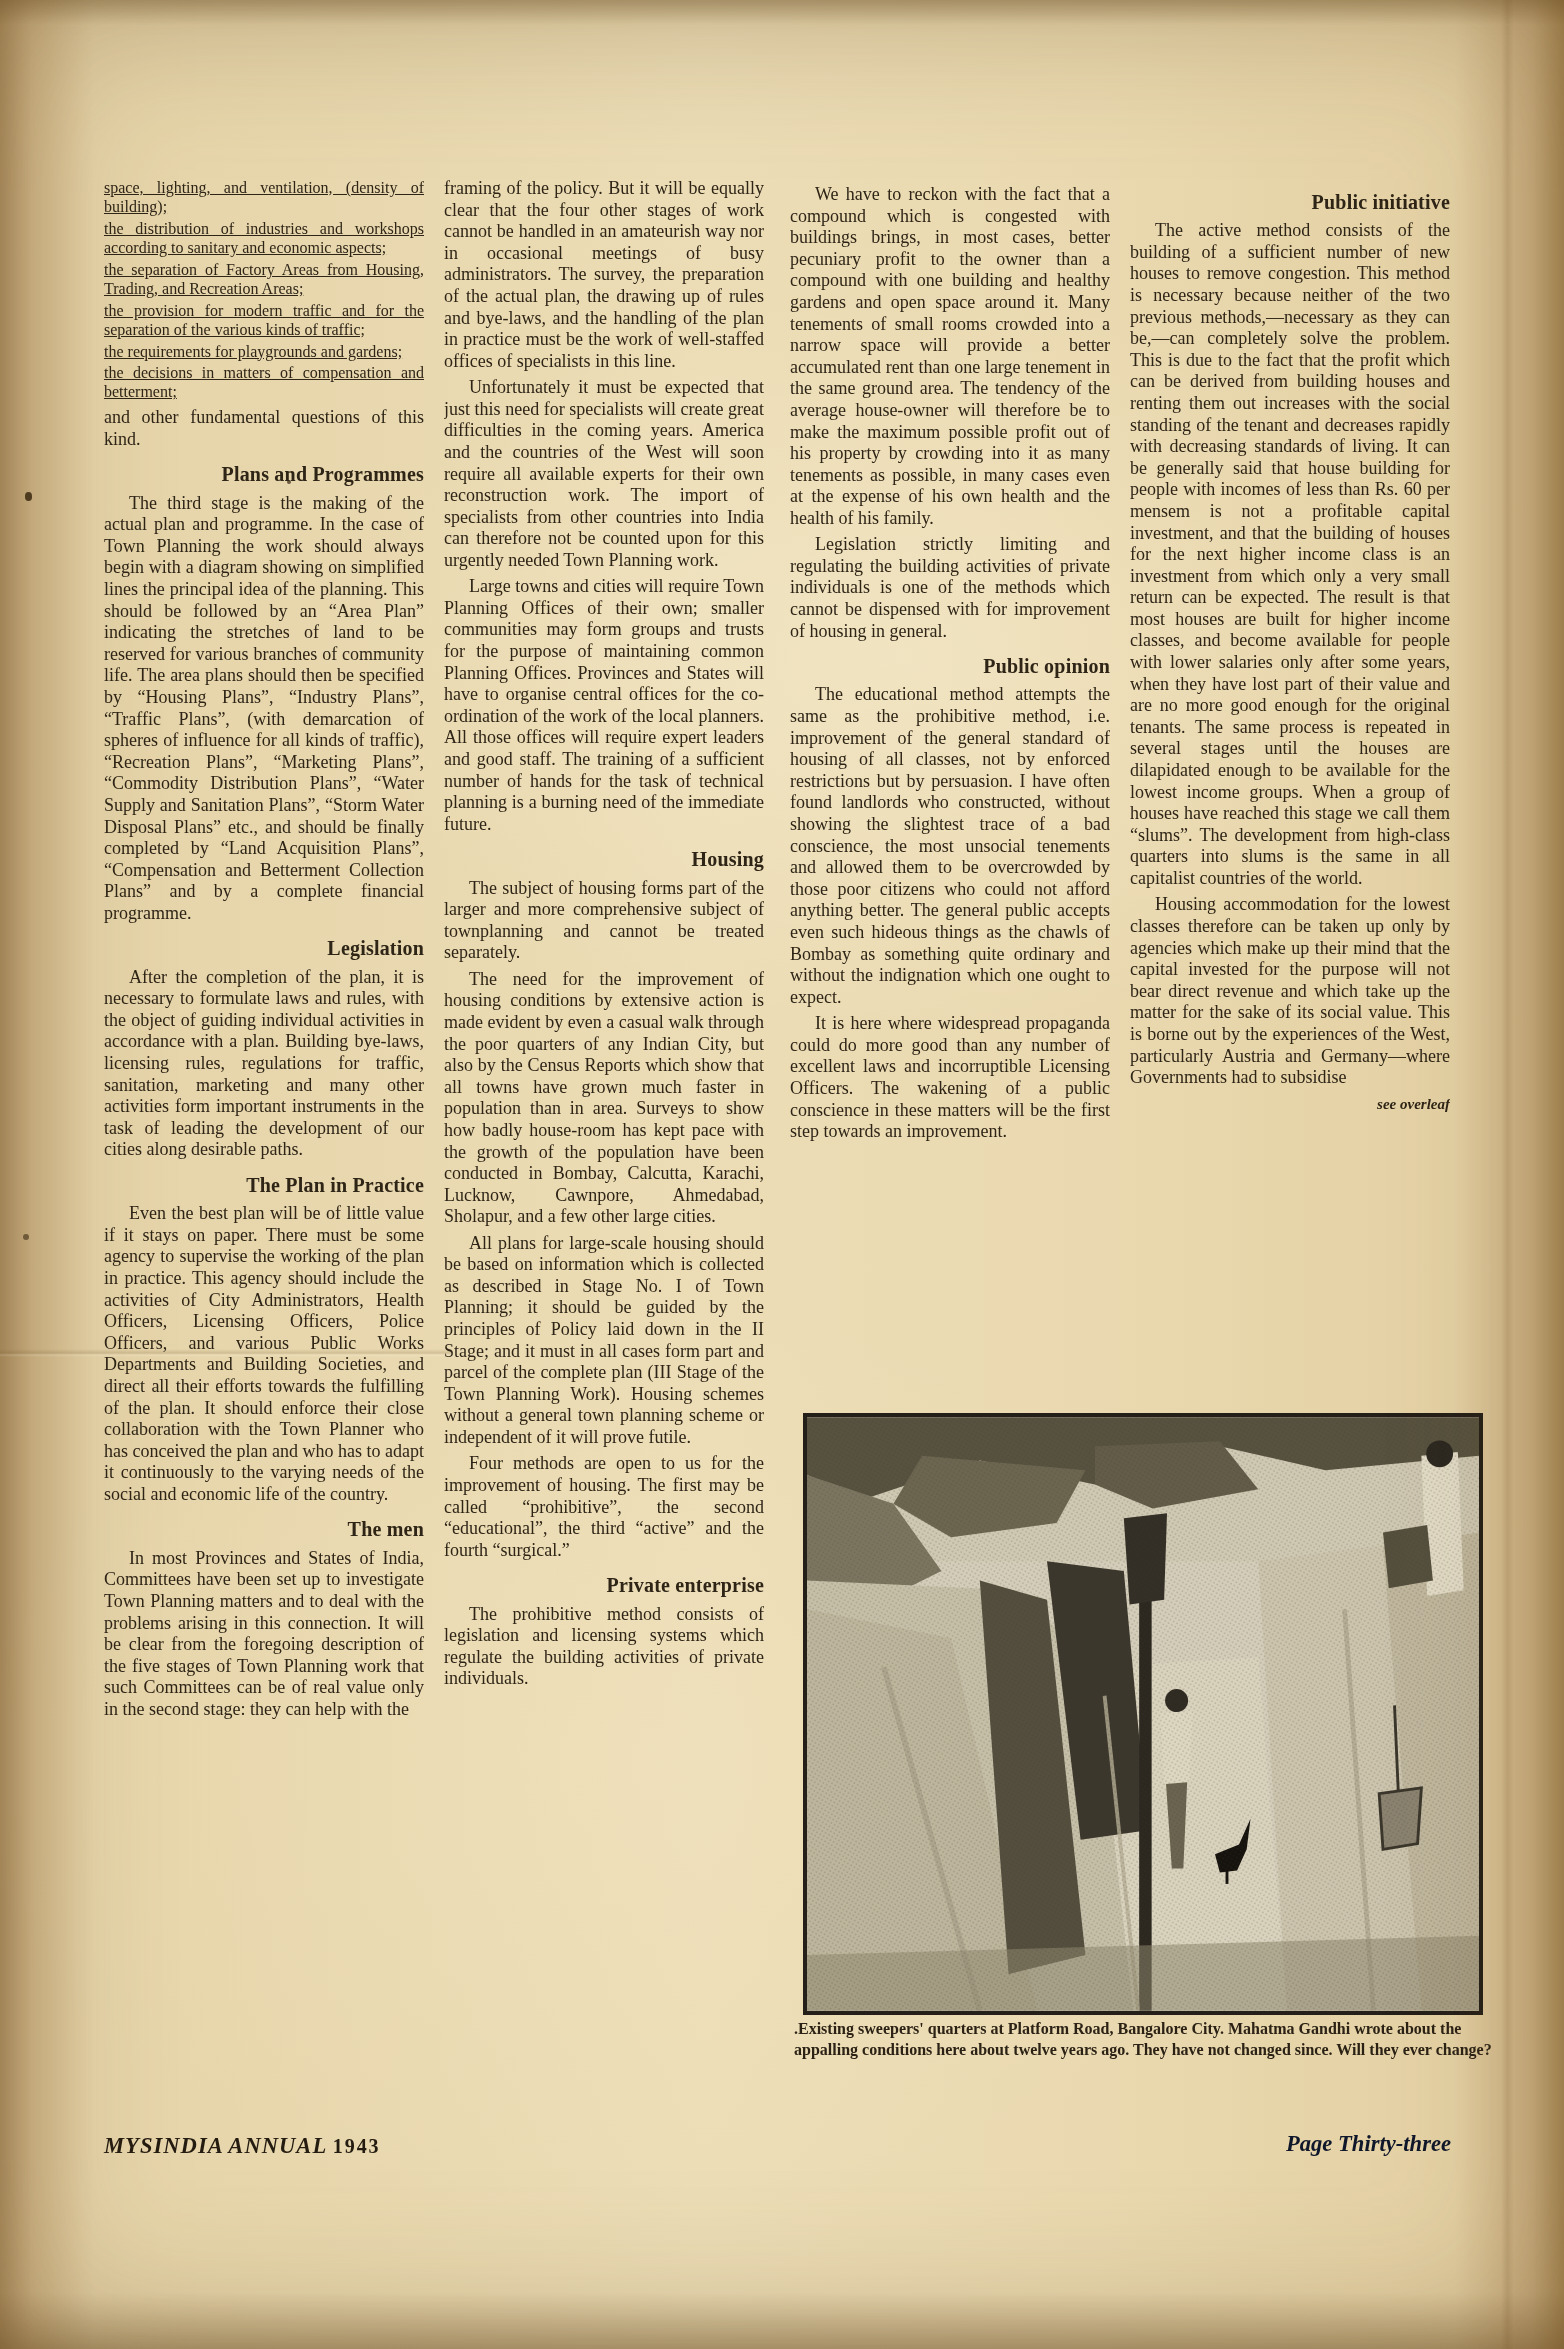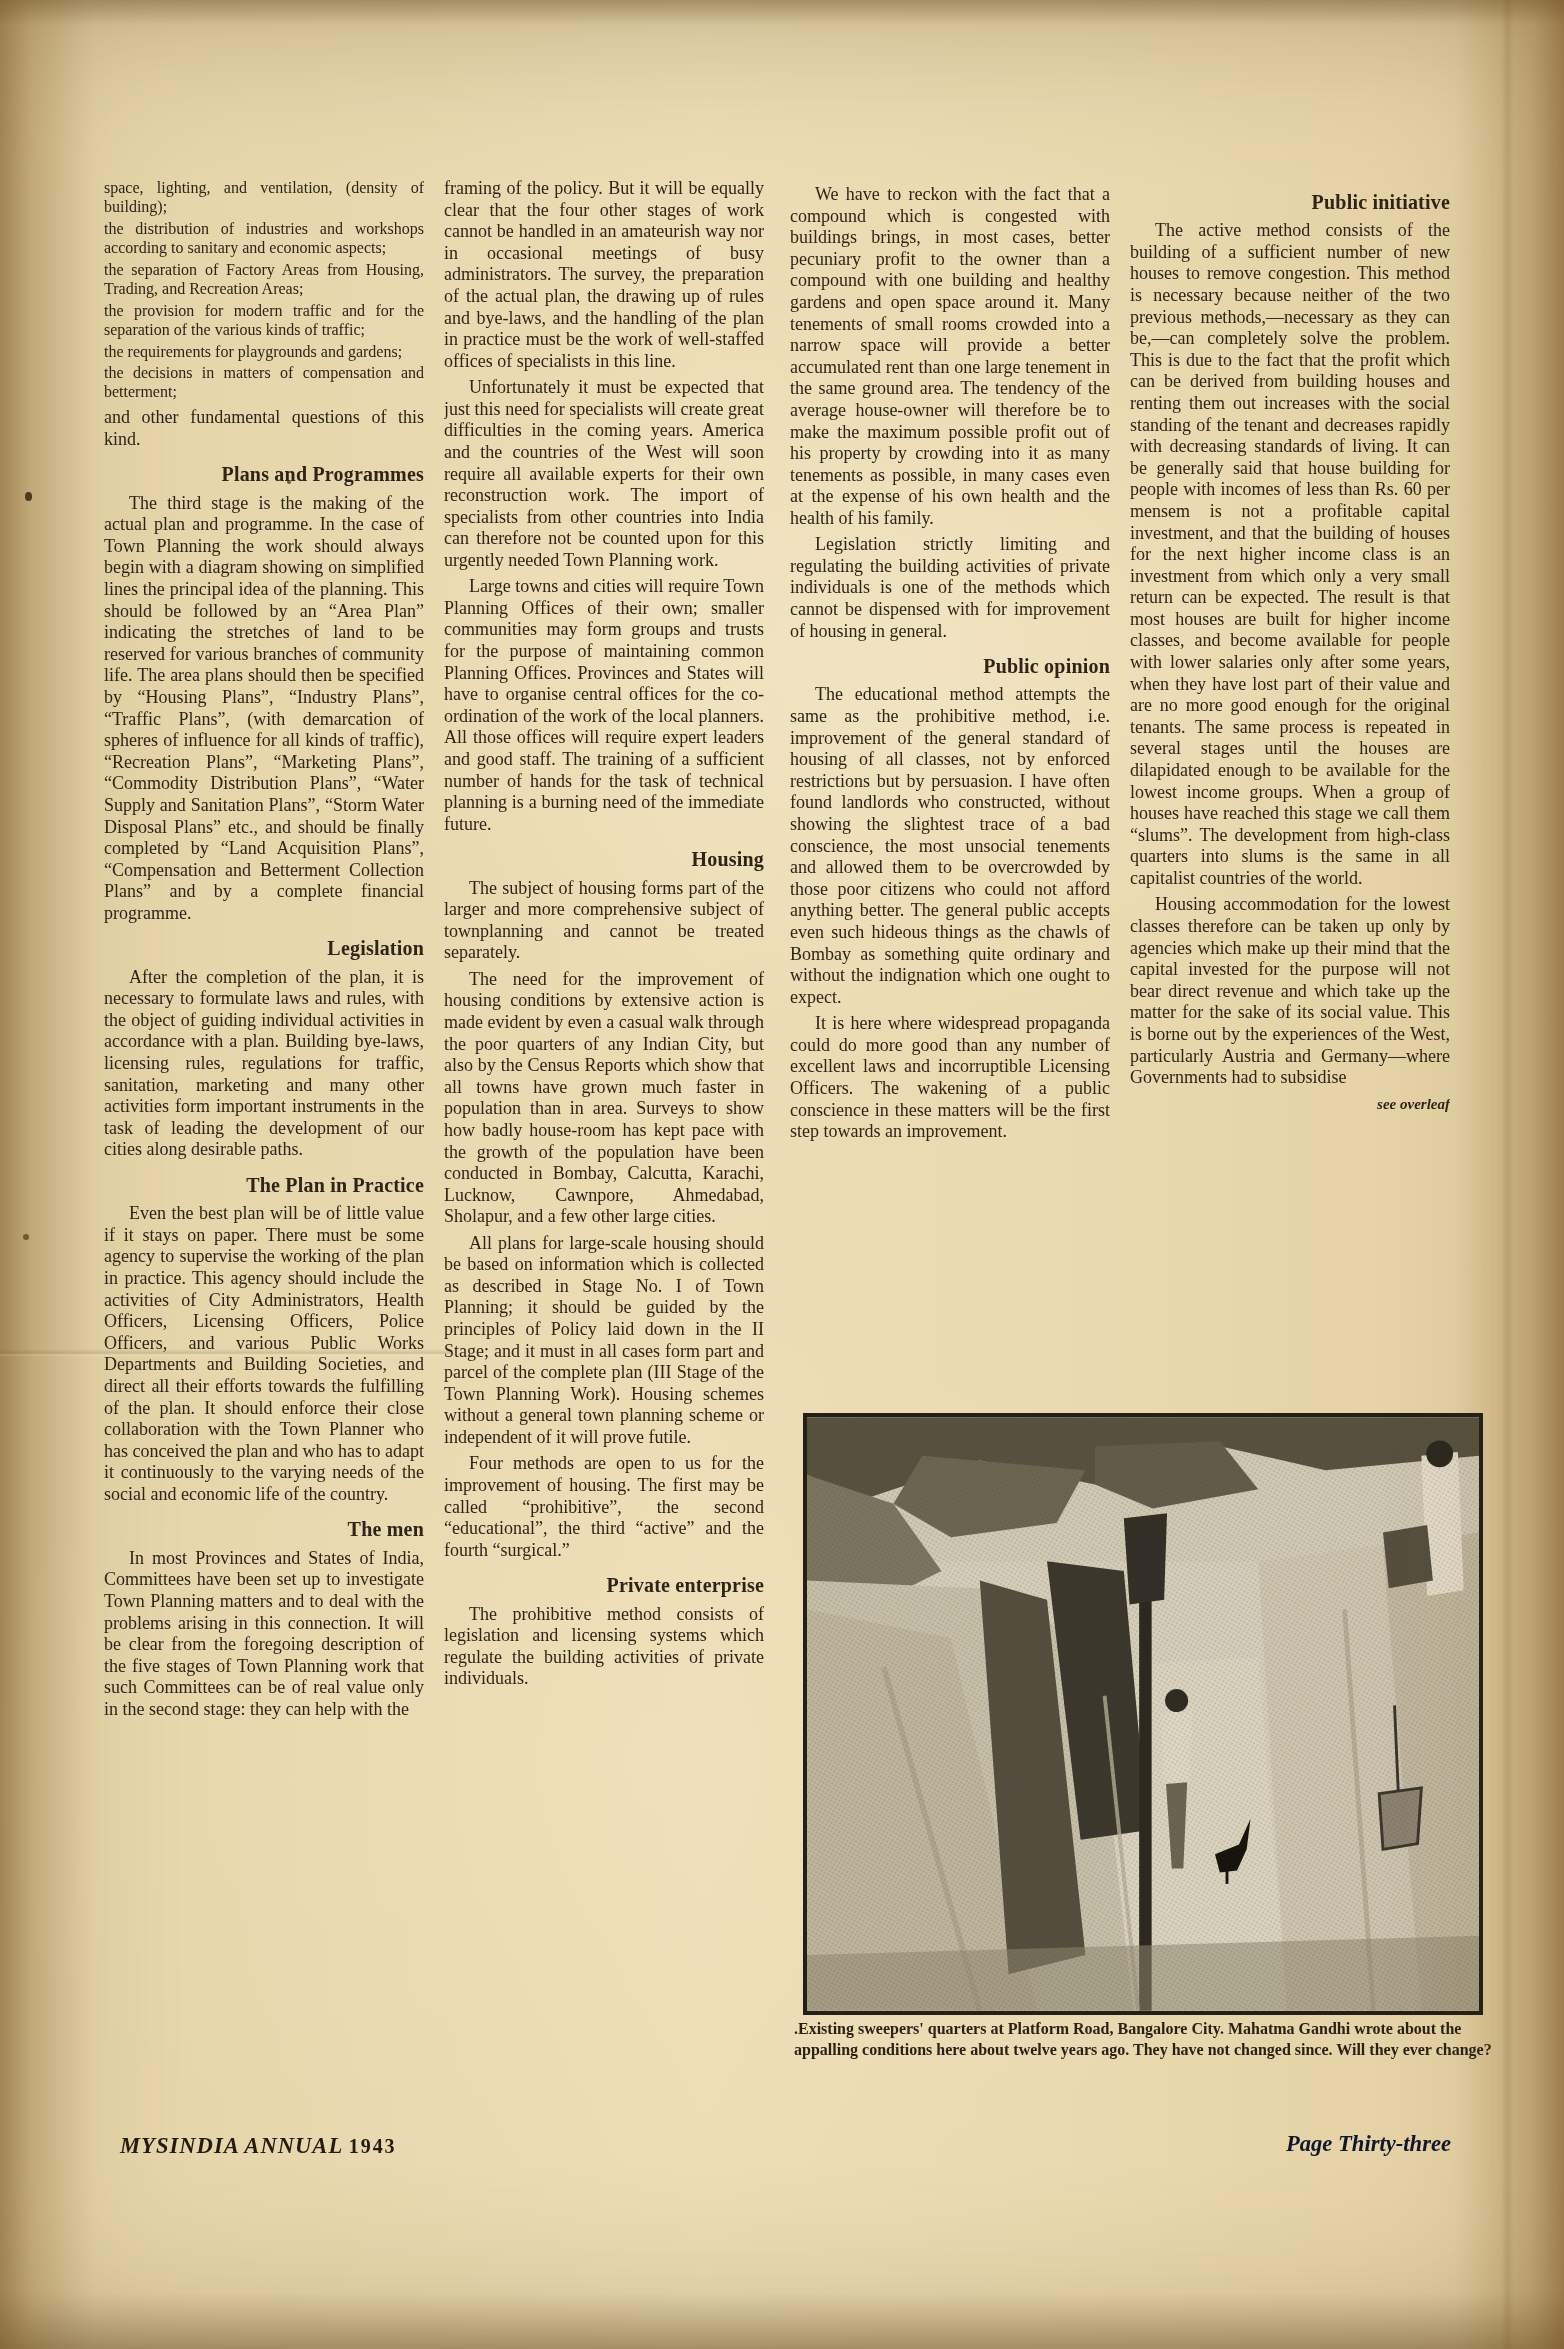--- a/index.html
+++ b/index.html
@@ -32,32 +32,32 @@
     font-size:18px;line-height:21.6px;text-align:justify;color:#2e2517;
     overflow:hidden;max-height:1955px;}
   .col.c1{left:104px;}
   .col.c2{left:444px;}
   .col.c3{left:790px;top:184px;max-height:1230px;}
   .col.c4{left:1130px;max-height:1241px;}
 
   .para{margin:0 0 4.8px 0;text-indent:25px;}
   .para.noindent{text-indent:0;}
   .heading{font-weight:bold;font-size:20px;line-height:23px;margin:12.5px 0 6.7px 0;text-align:right;letter-spacing:0.2px;}
-  .hang-list{margin:0 0 5.8px 0;font-size:16px;line-height:19px;}
+  .hang-list{margin:0 0 5.8px 0;font-size:16px;line-height:19px;text-decoration:underline;}
   .hang-item{margin:0 0 2.9px 0;}
   .note{text-align:right;font-weight:bold;font-style:italic;font-size:15px;margin-top:1.9px;}
 
   .photo-wrap{position:absolute;left:807px;top:1417px;width:672px;height:594px;z-index:20;
     background:#d6cfbc;outline:4.8px solid #241f18;box-shadow:0 0 0 1px #6b5c3f;}
   .photo-wrap svg{display:block;}
 
   .caption{position:absolute;left:794px;top:2019px;width:701px;z-index:21;
     font-weight:bold;font-size:16px;line-height:20.7px;color:#2b2215;}
 
-  .footer-left{position:absolute;left:120px;top:2133px;z-index:10;font-weight:bold;font-size:22.6px;color:#241c10;}
+  .footer-left{position:absolute;left:104px;top:2133px;z-index:10;font-weight:bold;font-size:22.6px;color:#241c10;}
   .footer-left .journal{font-style:italic;letter-spacing:1px;}
   .footer-left .year{font-style:normal;font-size:20px;letter-spacing:1.9px;}
   .footer-right{position:absolute;right:113px;top:2131px;z-index:10;font-weight:bold;font-style:italic;font-size:22.6px;color:#0f172a;}
 </style>
 </head>
 <body>
 
 <div class="edge-top"></div>
 <div class="edge-bottom"></div>
 <div class="crease-h"></div>

